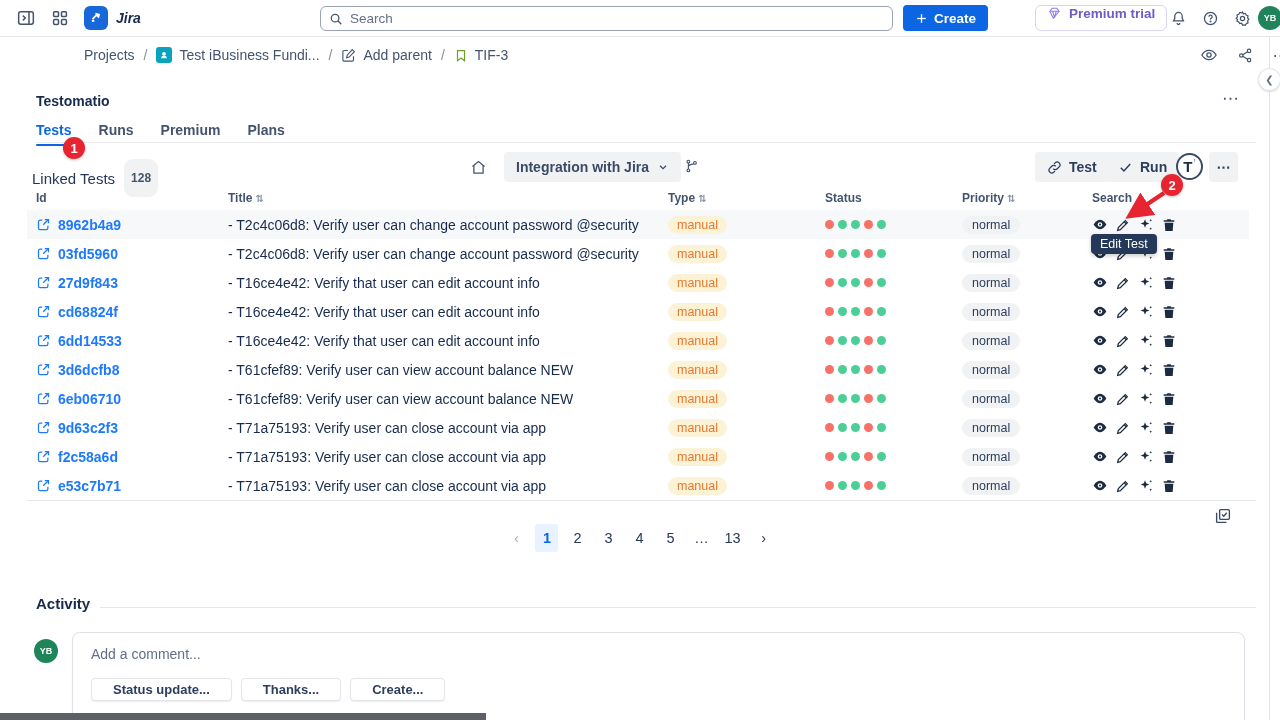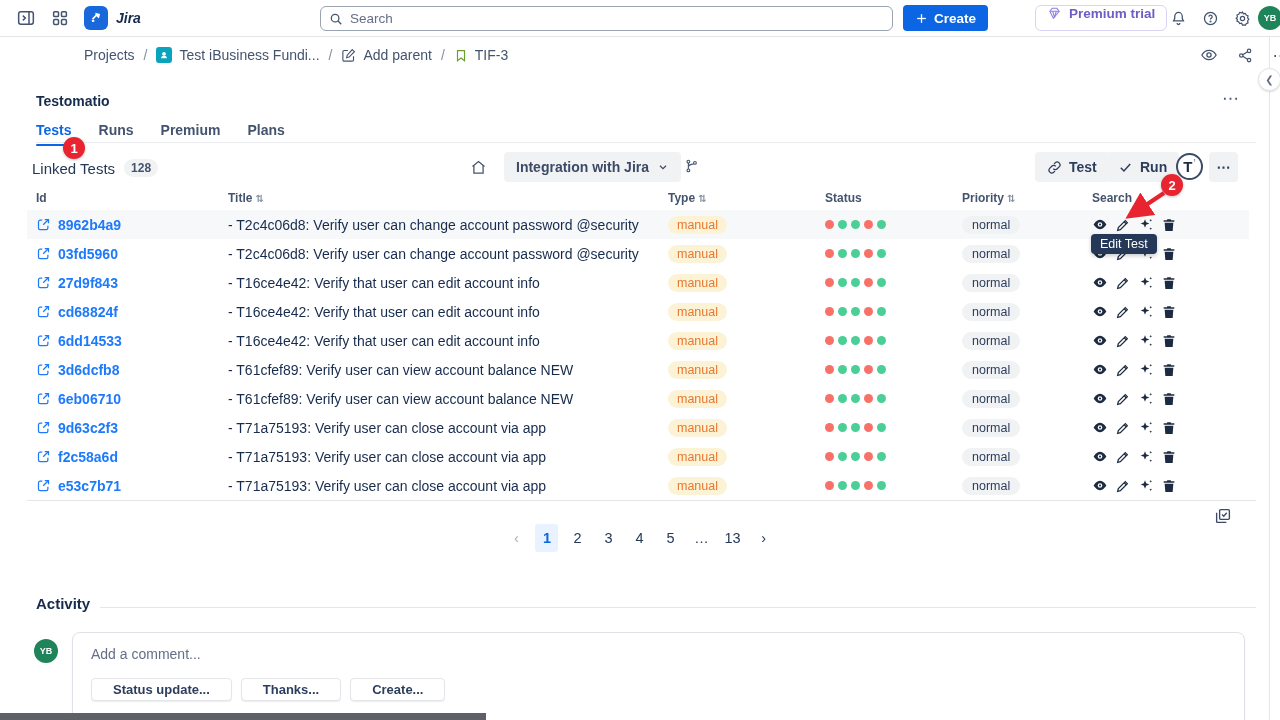--- a/index.html
+++ b/index.html
@@ -37,21 +37,21 @@
   .panel-title { position:absolute; left:36px; top:93px; font-size:14px; font-weight:bold; color:#172b4d; }
   .panel-more { position:absolute; left:1222px; top:88px; font-size:17px; color:#44546e; letter-spacing:1px; cursor:pointer; }
   .tabs { position:absolute; left:36px; top:122px; display:flex; gap:27px; font-size:14px; }
   .tab { color:#44546e; font-weight:bold; padding-bottom:8px; cursor:pointer; position:relative; }
   .tab.active { color:#0c66e4; }
   .tab.active::after { content:""; position:absolute; left:0; right:0; bottom:0; height:2px; background:#0c66e4; border-radius:1px; }
   .tabs-rule { position:absolute; left:36px; top:142px; width:1220px; height:1px; background:#ebecf0; }
 
   .linked-wrap { position:absolute; left:32px; top:159px; display:flex; align-items:center; gap:9px; }
   .linked-label { font-size:15px; color:#253858; }
-  .count-badge { background:#f1f2f4; color:#44546e; font-size:12px; font-weight:bold; border-radius:9px; padding:2px 7px; }
+  .count-badge { background:#f1f2f4; color:#44546e; font-size:12px; font-weight:bold; border-radius:9px; padding:12px 7px; }
   .home-ico { position:absolute; left:470px; top:159px; color:#44546e; cursor:pointer; }
   .dropdown { position:absolute; left:504px; top:152px; height:30px; background:#f1f2f4; border-radius:4px; display:flex; align-items:center; gap:8px; padding:0 12px; font-size:14px; font-weight:bold; color:#3b4a66; cursor:pointer; }
   .branch-ico { position:absolute; left:684px; top:158px; color:#44546e; cursor:pointer; }
 
   .tool-btn { position:absolute; top:152px; height:30px; background:#f1f2f4; border:none; border-radius:4px; font-size:14px; font-weight:bold; color:#2c3e5d; display:flex; align-items:center; gap:7px; padding:0 12px; cursor:pointer; font-family:"Liberation Sans",sans-serif; }
   .tlogo { position:absolute; left:1176px; top:153px; width:27px; height:27px; border-radius:50%; border:2px solid #3b4a66; background:#fff; display:flex; align-items:center; justify-content:center; font-weight:bold; font-size:15px; color:#1c2b41; cursor:pointer; }
   .tlogo i { font-style:normal; font-size:9px; color:#8590a2; margin:-9px 0 0 1px; }
 
   
   .tbl { position:absolute; left:27px; top:186px; width:1222px; }

